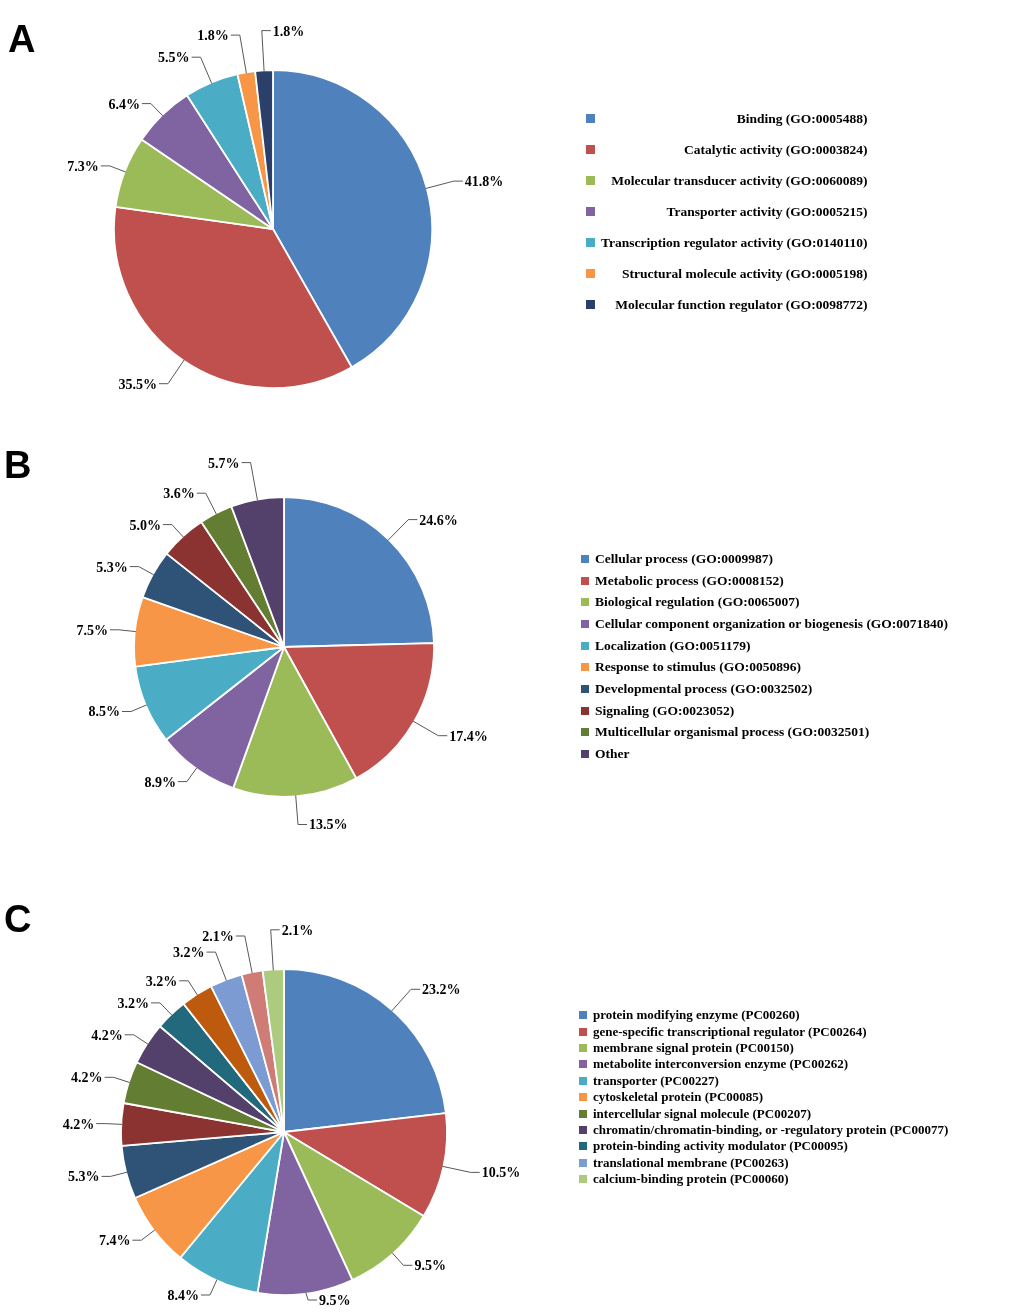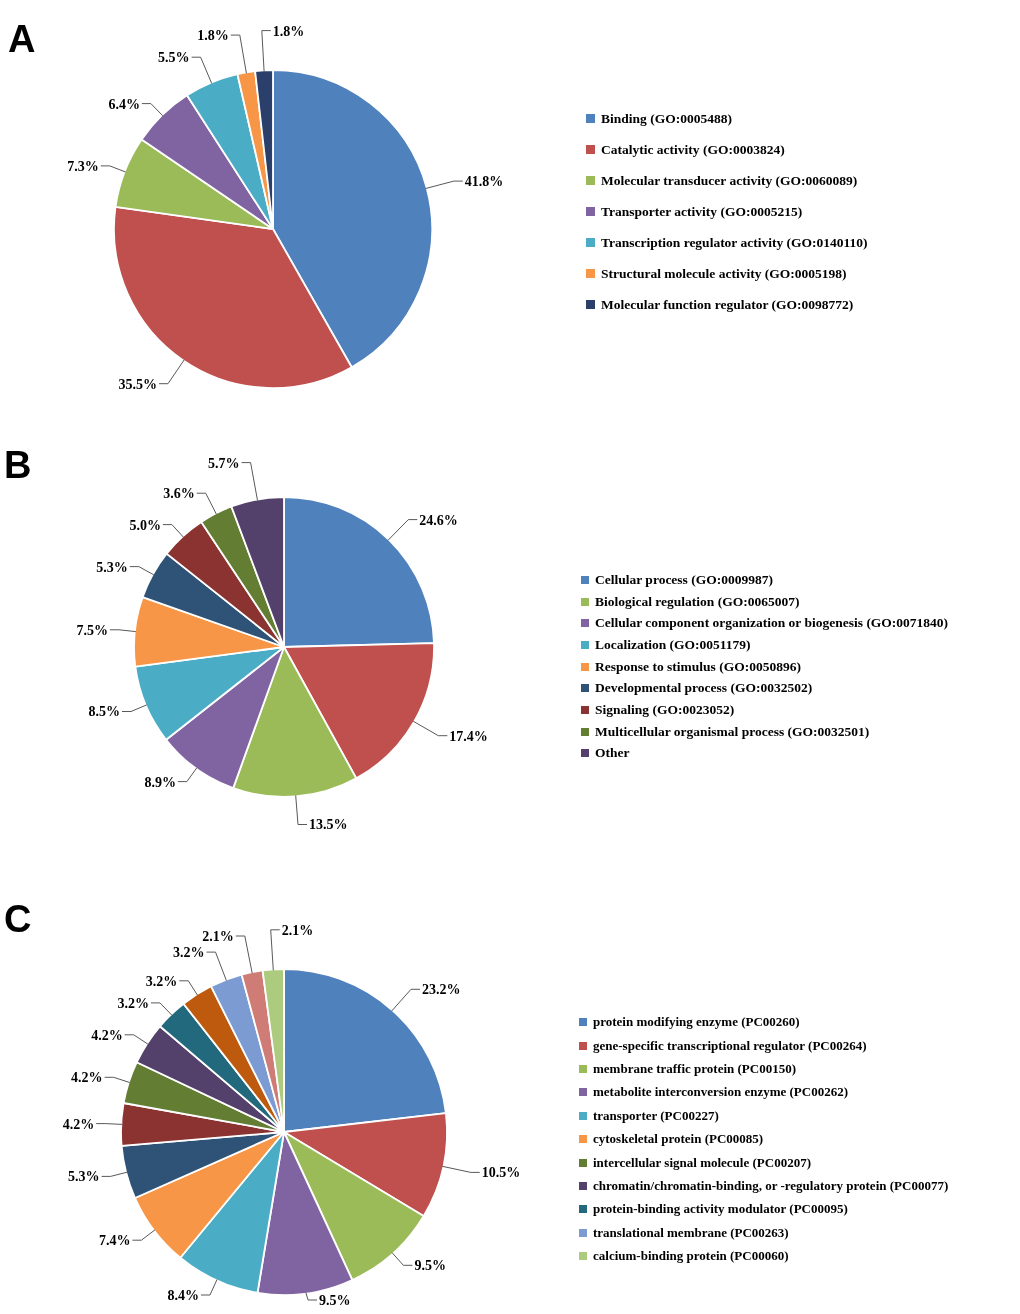--- a/index.html
+++ b/index.html
@@ -10,27 +10,27 @@
   .panel-letter{position:absolute;font-family:"Liberation Sans",sans-serif;
        font-weight:bold;font-size:38px;line-height:1;color:#000;}
   #pl-a{left:8px;top:20px;}
   #pl-b{left:4px;top:446px;}
   #pl-c{left:4px;top:900px;}
   .legend{position:absolute;font-family:"Liberation Serif",serif;
        font-weight:bold;color:#000;white-space:nowrap;}
   .lg-item{display:flex;align-items:center;}
   .sw{display:inline-block;flex:0 0 auto;margin-right:6px;}
   #legend-0{left:586px;top:103px;font-size:13.5px;}
-  #legend-0 .lg-item{height:31px;}
+  #legend-0 .lg-item{height:31px;justify-content:space-between;}
   #legend-0 .sw{width:9px;height:9px;}
-  #legend-1{left:581px;top:569px;font-size:13.5px;}
+  #legend-1{left:581px;top:548px;font-size:13.5px;}
   #legend-1 .lg-item{height:21.7px;}
   #legend-1 .sw{width:8px;height:8px;}
   #legend-2{left:579px;top:1007px;font-size:13px;}
-  #legend-2 .lg-item{height:16.4px;margin-top:7px;}
+  #legend-2 .lg-item{height:16.4px;}
   #legend-2 .sw{width:8px;height:8px;}
   .pct-label{font-family:"Liberation Serif",serif;font-weight:bold;
        font-size:14px;fill:#000;}
 </style>
 </head>
 <body>
 
 <div id="figure">
 
   <svg id="pie-canvas" width="1020" height="1314" viewBox="0 0 1020 1314">
@@ -171,20 +171,24 @@
         <span class="sw" style="background: rgb(42, 64, 107);"></span>
         <span class="lg-txt">Molecular function regulator (GO:0098772)</span>
       </div>
     </div>
   <div class="legend" id="legend-1">
       <div class="lg-item">
         <span class="sw" style="background: rgb(79, 129, 189);"></span>
         <span class="lg-txt">Cellular process (GO:0009987)</span>
       </div>
       <div class="lg-item">
+        <span class="sw" style="background: rgb(192, 80, 77);"></span>
+        <span class="lg-txt">Metabolic process (GO:0008152)</span>
+      </div>
+      <div class="lg-item">
         <span class="sw" style="background: rgb(155, 187, 89);"></span>
         <span class="lg-txt">Biological regulation (GO:0065007)</span>
       </div>
       <div class="lg-item">
         <span class="sw" style="background: rgb(128, 100, 162);"></span>
         <span class="lg-txt">Cellular component organization or biogenesis (GO:0071840)</span>
       </div>
       <div class="lg-item">
         <span class="sw" style="background: rgb(75, 172, 198);"></span>
         <span class="lg-txt">Localization (GO:0051179)</span>
@@ -214,21 +218,21 @@
       <div class="lg-item">
         <span class="sw" style="background: rgb(79, 129, 189);"></span>
         <span class="lg-txt">protein modifying enzyme (PC00260)</span>
       </div>
       <div class="lg-item">
         <span class="sw" style="background: rgb(192, 80, 77);"></span>
         <span class="lg-txt">gene-specific transcriptional regulator (PC00264)</span>
       </div>
       <div class="lg-item">
         <span class="sw" style="background: rgb(155, 187, 89);"></span>
-        <span class="lg-txt">membrane traffic protein (PC00150)</span>
+        <span class="lg-txt">membrane signal protein (PC00150)</span>
       </div>
       <div class="lg-item">
         <span class="sw" style="background: rgb(128, 100, 162);"></span>
         <span class="lg-txt">metabolite interconversion enzyme (PC00262)</span>
       </div>
       <div class="lg-item">
         <span class="sw" style="background: rgb(75, 172, 198);"></span>
         <span class="lg-txt">transporter (PC00227)</span>
       </div>
       <div class="lg-item">

